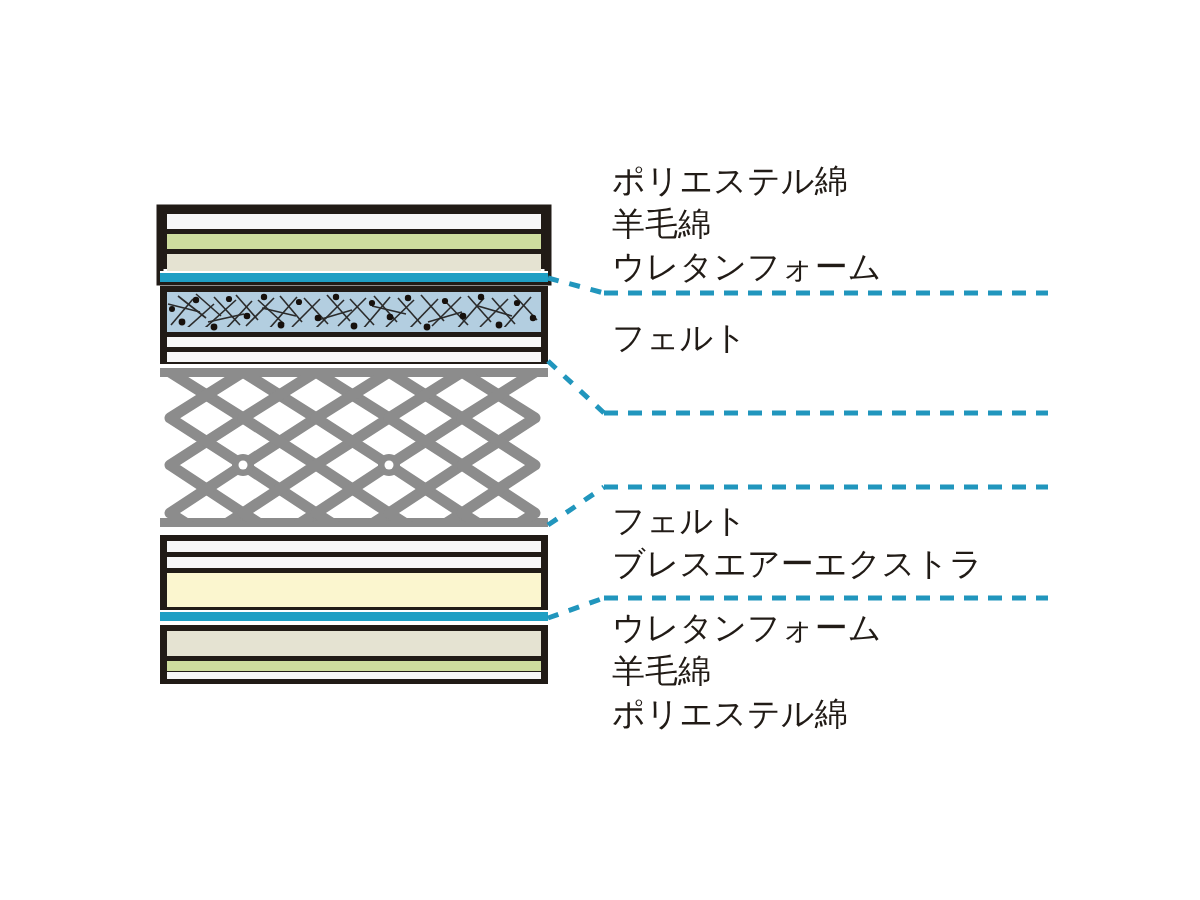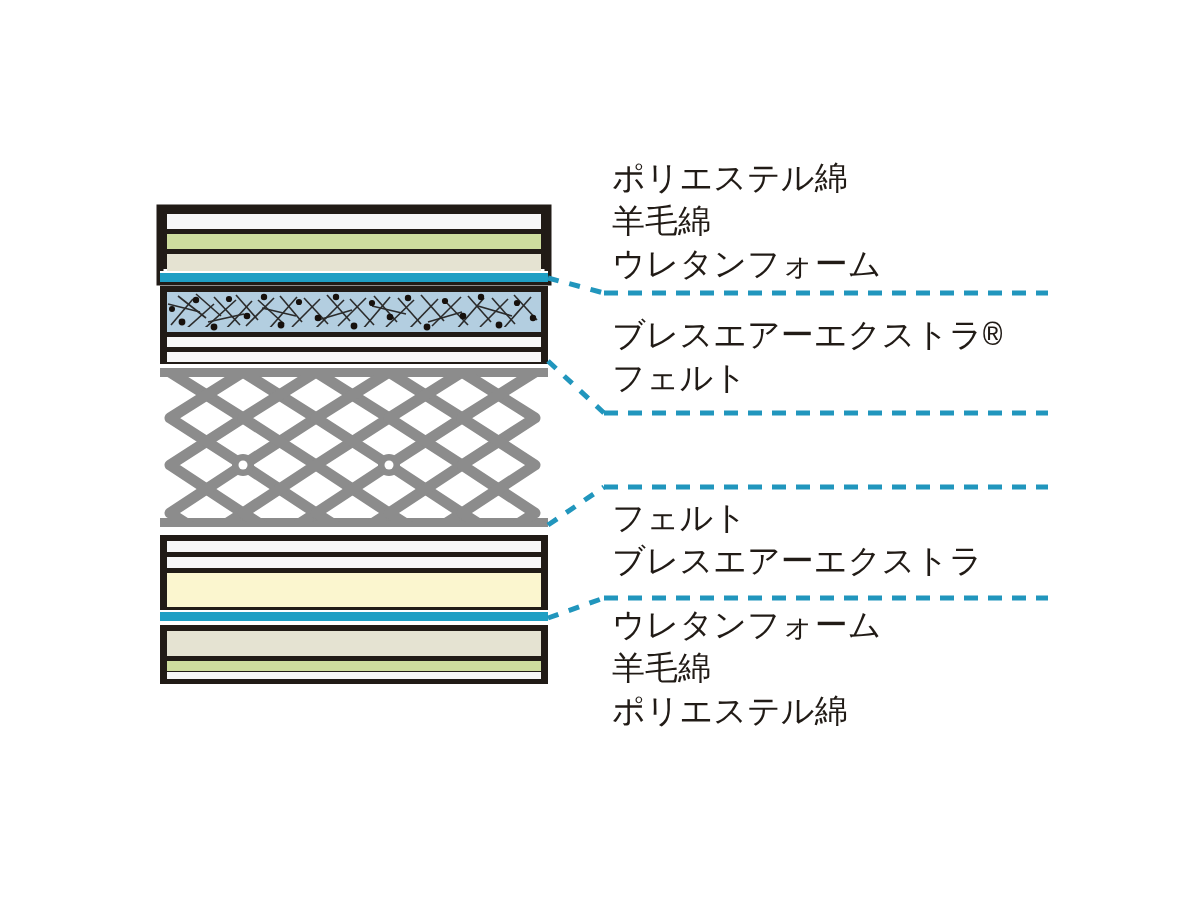--- a/index.html
+++ b/index.html
@@ -14,21 +14,21 @@
   #stage svg{display:block;}
   .lbl{
     position:absolute;
     color:#211b16;
     font-family:"Liberation Sans","DejaVu Sans",sans-serif;
     font-size:33px;
     line-height:43px;
     white-space:nowrap;
     letter-spacing:0px;
   }
-  .lbl span{display:block;font-family:Liberation Mono, monospace;}
+  .lbl span{display:block;}
 </style>
 </head>
 <body>
 
 <div id="stage">
   <svg width="1200" height="900" viewBox="0 0 1200 900" xmlns="http://www.w3.org/2000/svg">
     <defs>
       <clipPath id="clipAir">
         <rect x="167" y="285" width="374" height="42"></rect>
       </clipPath>
@@ -187,21 +187,20 @@
     </g>
   </svg>
 
   <div class="lbl" style="left:612px;top:159px;">
     <span>ポリエステル綿</span>
     <span>羊毛綿</span>
     <span>ウレタンフォーム</span>
   </div>
 
   <div class="lbl" style="left:612px;top:316px;">
-    <span>ブレスエアーエクストラ®</span>
     <span>フェルト</span>
   </div>
 
   <div class="lbl" style="left:612px;top:499px;">
     <span>フェルト</span>
     <span>ブレスエアーエクストラ</span>
   </div>
 
   <div class="lbl" style="left:612px;top:606px;">
     <span>ウレタンフォーム</span>

